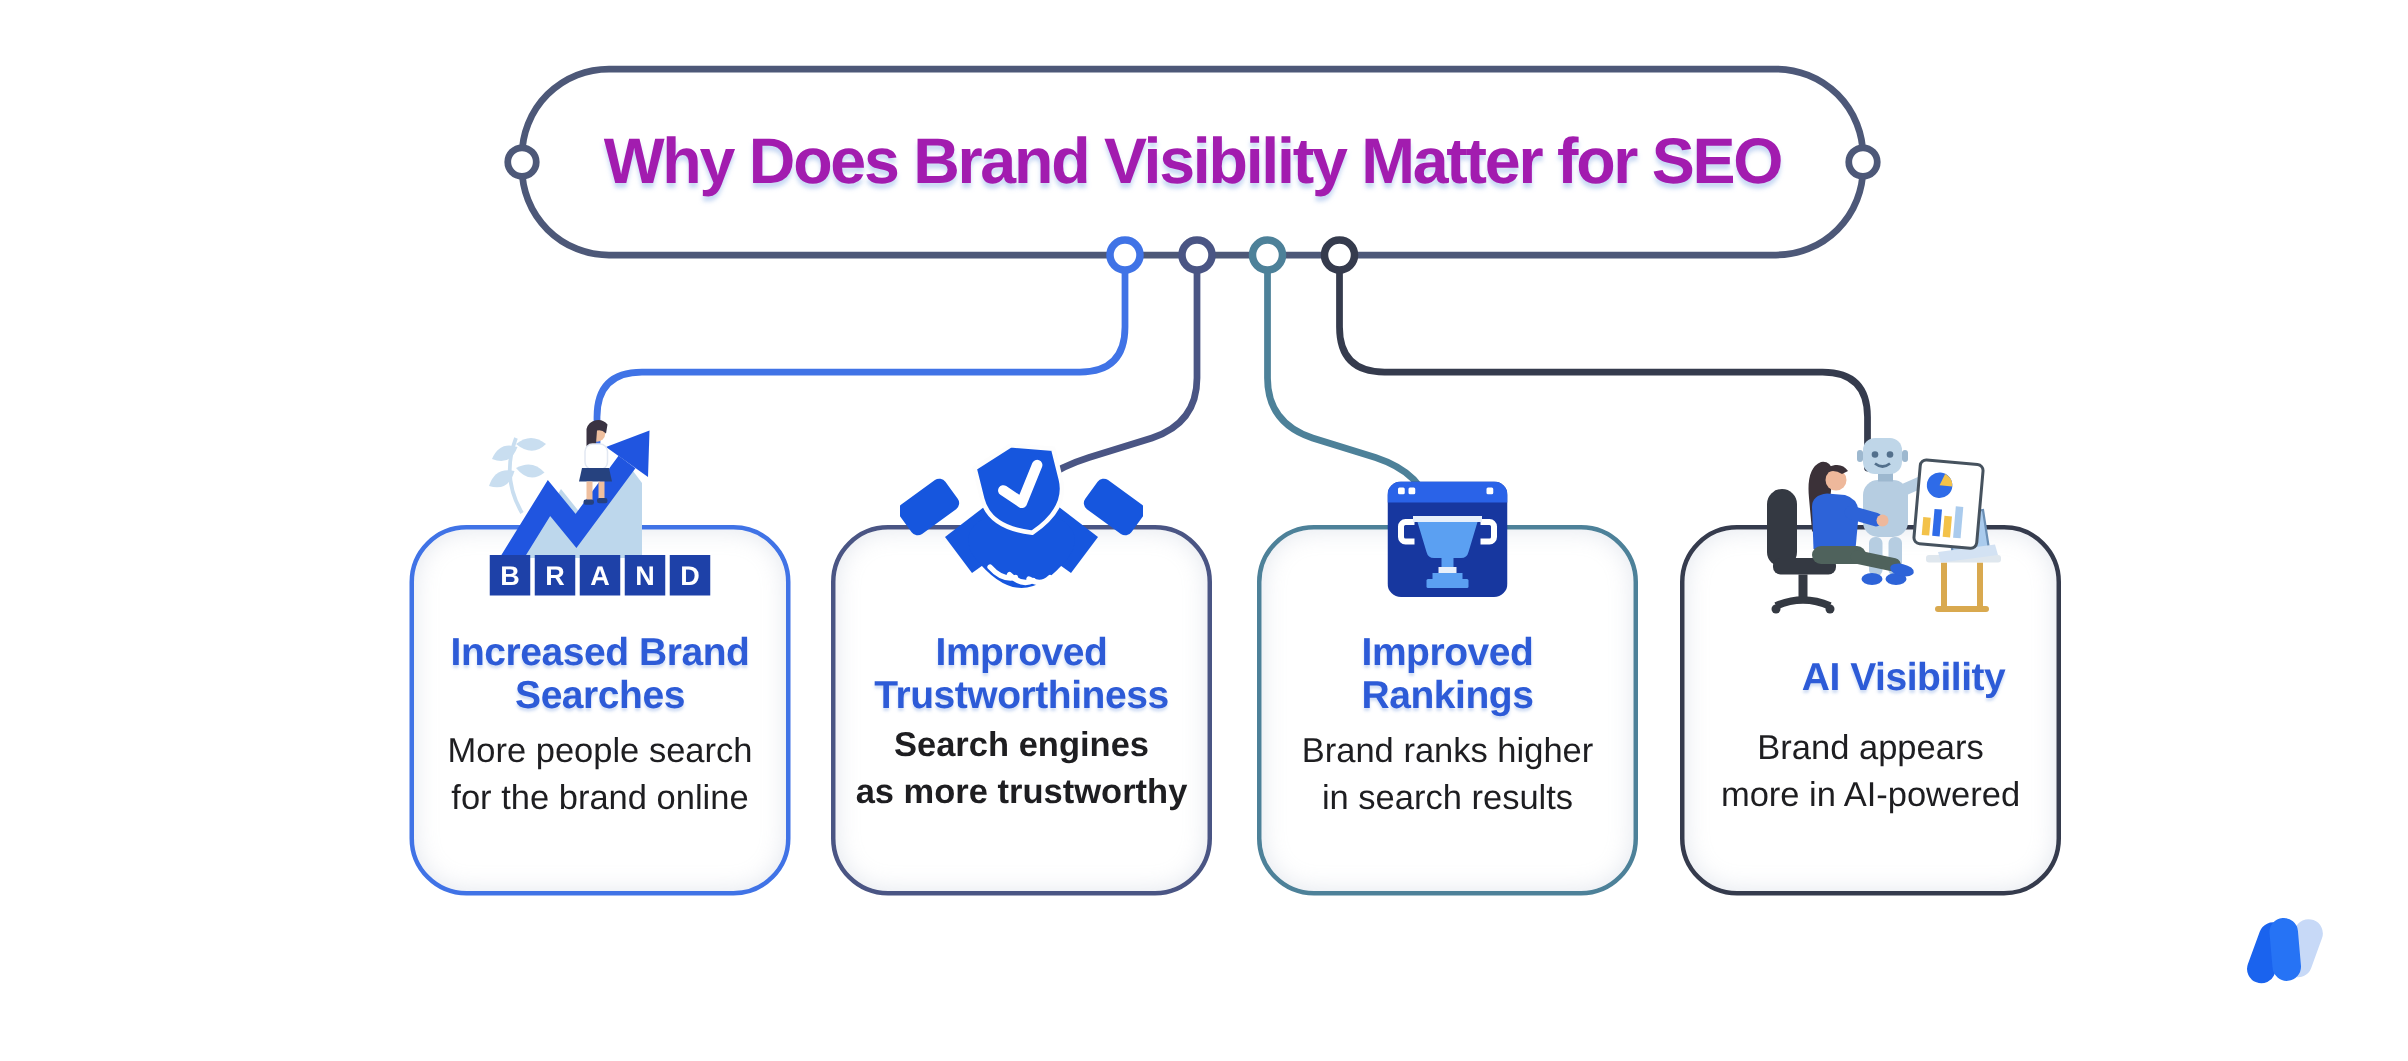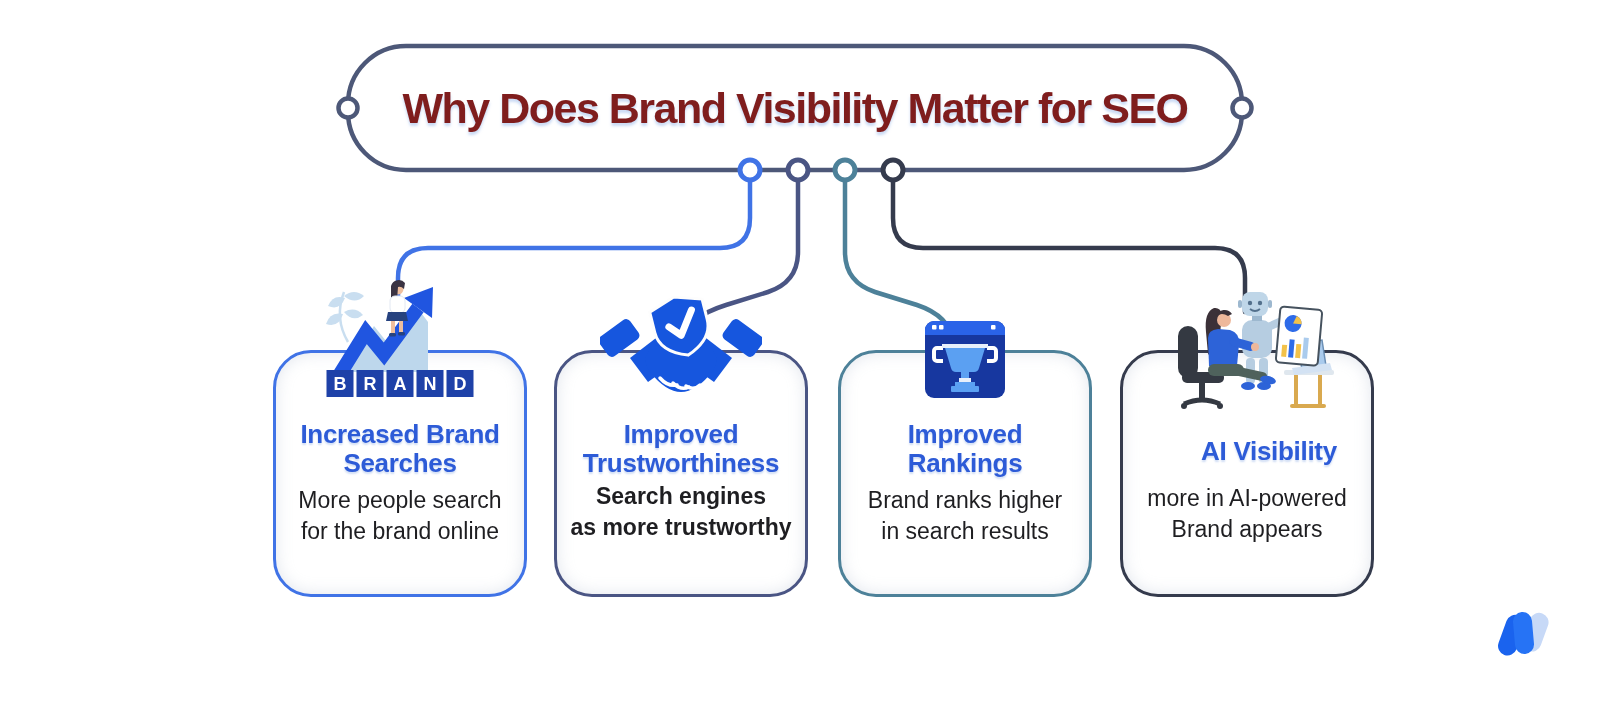--- a/index.html
+++ b/index.html
@@ -64,21 +64,21 @@
 
     <circle cx="348" cy="108" r="9.5" fill="#ffffff" stroke-width="4.5" stroke="#4d5878"></circle>
     <circle cx="1242" cy="108" r="9.5" fill="#ffffff" stroke-width="4.5" stroke="#4d5878"></circle>
 
     <circle cx="750" cy="170" r="10" fill="#ffffff" stroke-width="5" stroke="#4073e6"></circle>
     <circle cx="798" cy="170" r="10" fill="#ffffff" stroke-width="5" stroke="#4a5584"></circle>
     <circle cx="845" cy="170" r="10" fill="#ffffff" stroke-width="5" stroke="#4d8199"></circle>
     <circle cx="893" cy="170" r="10" fill="#ffffff" stroke-width="5" stroke="#353b4d"></circle>
   </svg>
 
-  <div id="header-title" style="color: #7f1d1d;">Why Does Brand Visibility Matter for SEO</div>
+  <div id="header-title" style="color: #a21caf;">Why Does Brand Visibility Matter for SEO</div>
 
   <section class="card card-1" style="border-color: rgb(64, 115, 230);">
     <h2 class="card-title">
       <span class="tline">Increased Brand</span>
       <span class="tline">Searches</span>
     </h2>
     <p class="card-body">
       <span class="bline">More people search</span>
       <span class="bline">for the brand online</span>
 
@@ -107,22 +107,22 @@
 
     </p>
   </section>
 
   <section class="card card-4" style="border-color: rgb(53, 59, 77);">
     <h2 class="card-title">
       <span class="tline">AI Visibility</span>
 
     </h2>
     <p class="card-body">
+      <span class="bline">Brand appears</span>
       <span class="bline">more in AI-powered</span>
-      <span class="bline">Brand appears</span>
     </p>
   </section>
 
   <svg class="icon-svg" style="left:318px;top:276px;" width="168" height="122" viewBox="0 0 168 122">
     <g fill="#c9def0">
       <path d="M30 66 Q16 42 26 16" stroke="#c9def0" stroke-width="2.5" fill="none"></path>
       <path d="M27 22 q-12 -4 -17 8 q12 5 17 -8 Z"></path>
       <path d="M25 38 q-13 -3 -17 10 q13 4 17 -10 Z"></path>
       <path d="M26 20 q10 -8 20 0 q-9 9 -20 0 Z"></path>
       <path d="M26 36 q11 -6 19 3 q-10 8 -19 -3 Z"></path>

